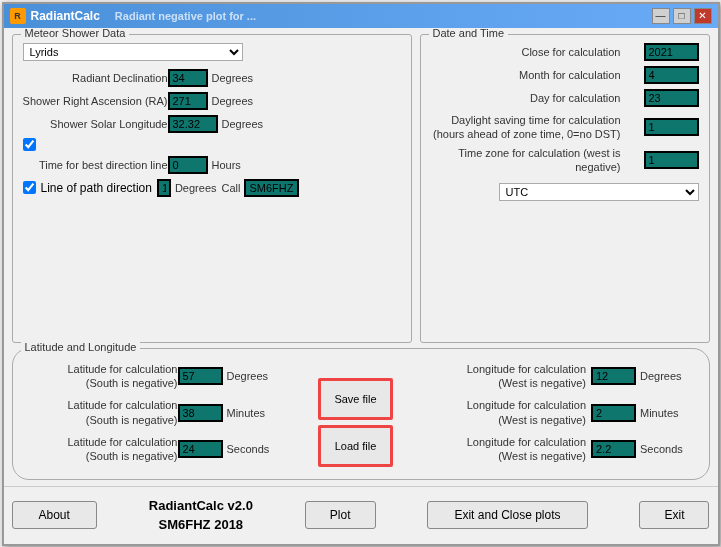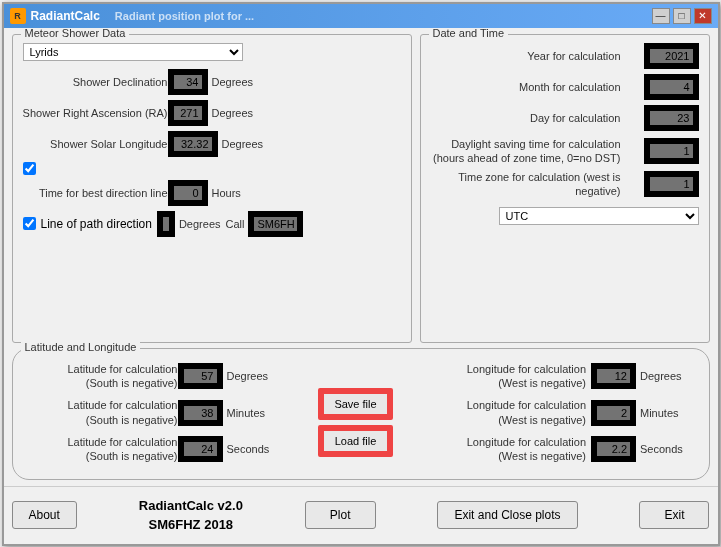--- a/index.html
+++ b/index.html
@@ -110,25 +110,25 @@
       display: flex;
       align-items: center;
       margin-bottom: 5px;
     }
     .field-label {
       text-align: right;
       color: #333;
       font-size: 11px;
     }
     .field-input {
-      border: 6px solid #000000;
-      background: #737373;
+      border: 2px solid #000000;
+      background: #0f766e;
       padding: 1px 3px;
       font-size: 11px;
-      text-align: right;
+      text-align: left;
     }
     .field-unit {
       font-size: 11px;
       color: #333;
       margin-left: 4px;
     }
     select {
       font-size: 11px;
       border: 1px solid #aaa;
       background: white;
@@ -153,44 +153,44 @@
       justify-content: space-between;
       padding: 5px 8px;
       border-top: 1px solid #ccc;
       background: #f0f0f0;
       flex-shrink: 0;
       height: 58px;
     }
     .footer-btn {
       border: 1px solid #888;
       background: #e8e8e8;
-      padding: 6px 16px;
+      padding: 6px 26px;
       font-size: 12px;
       cursor: pointer;
       border-radius: 3px;
     }
     .app-info {
       text-align: center;
       font-size: 13px;
       font-weight: bold;
       line-height: 1.5;
     }
     .save-load-section {
       display: flex;
       flex-direction: column;
       align-items: center;
       justify-content: center;
       gap: 5px;
       padding-top: 20px;
     }
     .save-load-btn {
       width: 75px;
-      border: 6px solid #ef4444;
+      border: 3px solid #ef4444;
       background: #e8e8e8;
-      padding: 4px 8px;
+      padding: 12px 8px;
       font-size: 11px;
       cursor: pointer;
       border-radius: 2px;
       text-align: center;
     }
     .lat-lon-panel-inner {
       display: flex;
       gap: 8px;
     }
     .ml-label {
@@ -199,21 +199,21 @@
   </style>
 </head>
 <body>
 
 <div class="window">
 
   <div class="title-bar">
     <div class="title-bar-left">
       <div class="title-bar-icon">R</div>
       <span>RadiantCalc</span>
-      <span style="font-size:11px; opacity:0.7; margin-left:10px;">Radiant position plot for ...</span>
+      <span style="font-size:11px; opacity:0.7; margin-left:10px;">Radiant negative plot for ...</span>
     </div>
     <div class="title-bar-right">
       <div class="title-bar-btn">—</div>
       <div class="title-bar-btn">□</div>
       <div class="title-bar-btn close-btn">✕</div>
     </div>
   </div>
 
   <div class="content-area">
 
@@ -222,21 +222,21 @@
       <div class="group-box meteor-panel">
         <span class="group-box-title">Meteor Shower Data</span>
 
         <div class="dropdown-row">
           <select style="width:220px;">
             <option>Lyrids</option>
           </select>
         </div>
 
         <div class="field-row">
-          <span class="field-label" style="width:145px;">Shower Declination</span>
+          <span class="field-label" style="width:145px;">Radiant Declination</span>
           <input type="text" class="field-input" style="width: 40px;" value="34">
           <span class="field-unit">Degrees</span>
         </div>
 
         <div class="field-row">
           <span class="field-label" style="width:145px;">Shower Right Ascension (RA)</span>
           <input type="text" class="field-input" style="width: 40px;" value="271">
           <span class="field-unit">Degrees</span>
         </div>
 
@@ -263,21 +263,21 @@
           <span class="field-unit">Degrees</span>
           <span class="field-unit ml-label">Call</span>
           <input type="text" class="field-input" style="width: 55px; margin-left: 4px;" value="SM6FHZ">
         </div>
       </div>
 
       <div class="group-box datetime-panel">
         <span class="group-box-title">Date and Time</span>
 
         <div class="field-row" style="justify-content: space-between;">
-          <span class="field-label" style="width:190px; text-align:right;">Year for calculation</span>
+          <span class="field-label" style="width:190px; text-align:right;">Close for calculation</span>
           <input type="text" class="field-input" style="width: 55px;" value="2021">
         </div>
 
         <div class="field-row" style="justify-content: space-between; margin-top:4px;">
           <span class="field-label" style="width:190px; text-align:right;">Month for calculation</span>
           <input type="text" class="field-input" style="width: 55px;" value="4">
         </div>
 
         <div class="field-row" style="justify-content: space-between; margin-top:4px;">
           <span class="field-label" style="width:190px; text-align:right;">Day for calculation</span>

